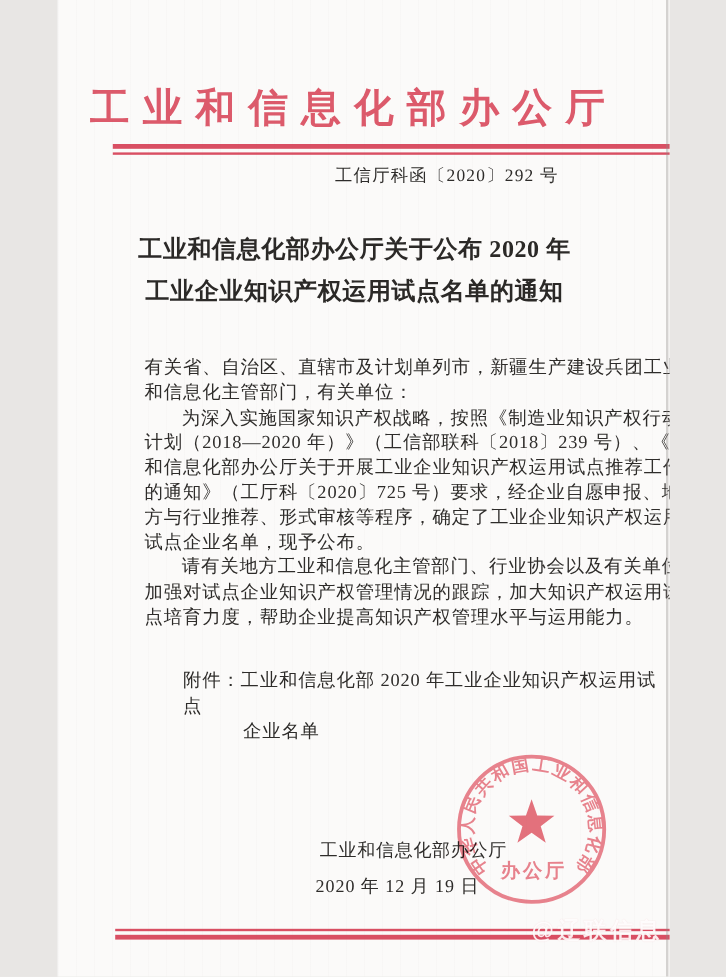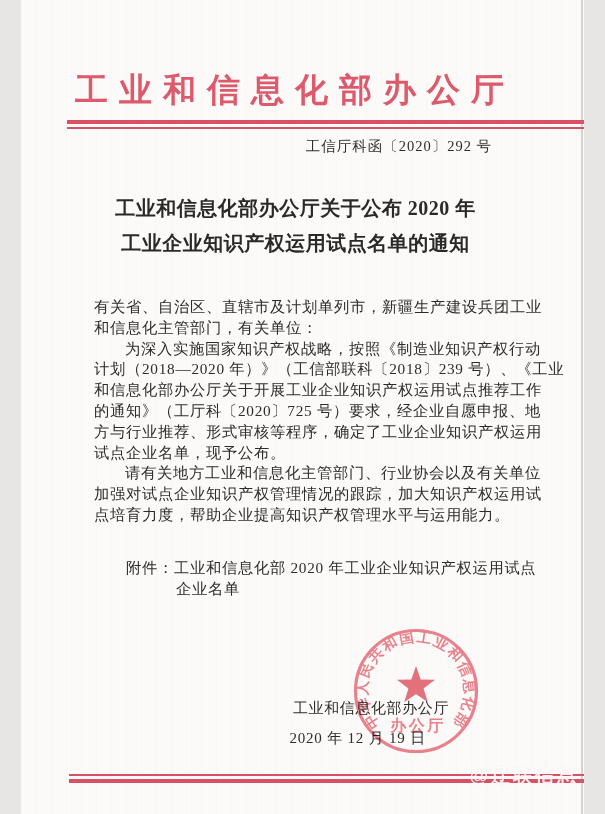--- a/index.html
+++ b/index.html
@@ -1,18 +1,18 @@
 <!DOCTYPE html>
 <html><head>
 <meta charset="utf-8">
 <style>
   html,body{margin:0;padding:0;background:#e8e6e4;}
   .page{
     position:relative;
-    width:563px;height:814px;
+    width:510px;height:814px;
     margin:0 auto;
     background:#fbfaf9;
     overflow:hidden;
     font-family:"Liberation Serif","DejaVu Serif",serif;
     color:#2e2c2a;
   }
   .page::before{ 
     content:"";position:absolute;inset:0;pointer-events:none;
     background:repeating-linear-gradient(90deg, rgba(120,110,105,.025) 0 1px, transparent 1px 15px);
     z-index:10;

